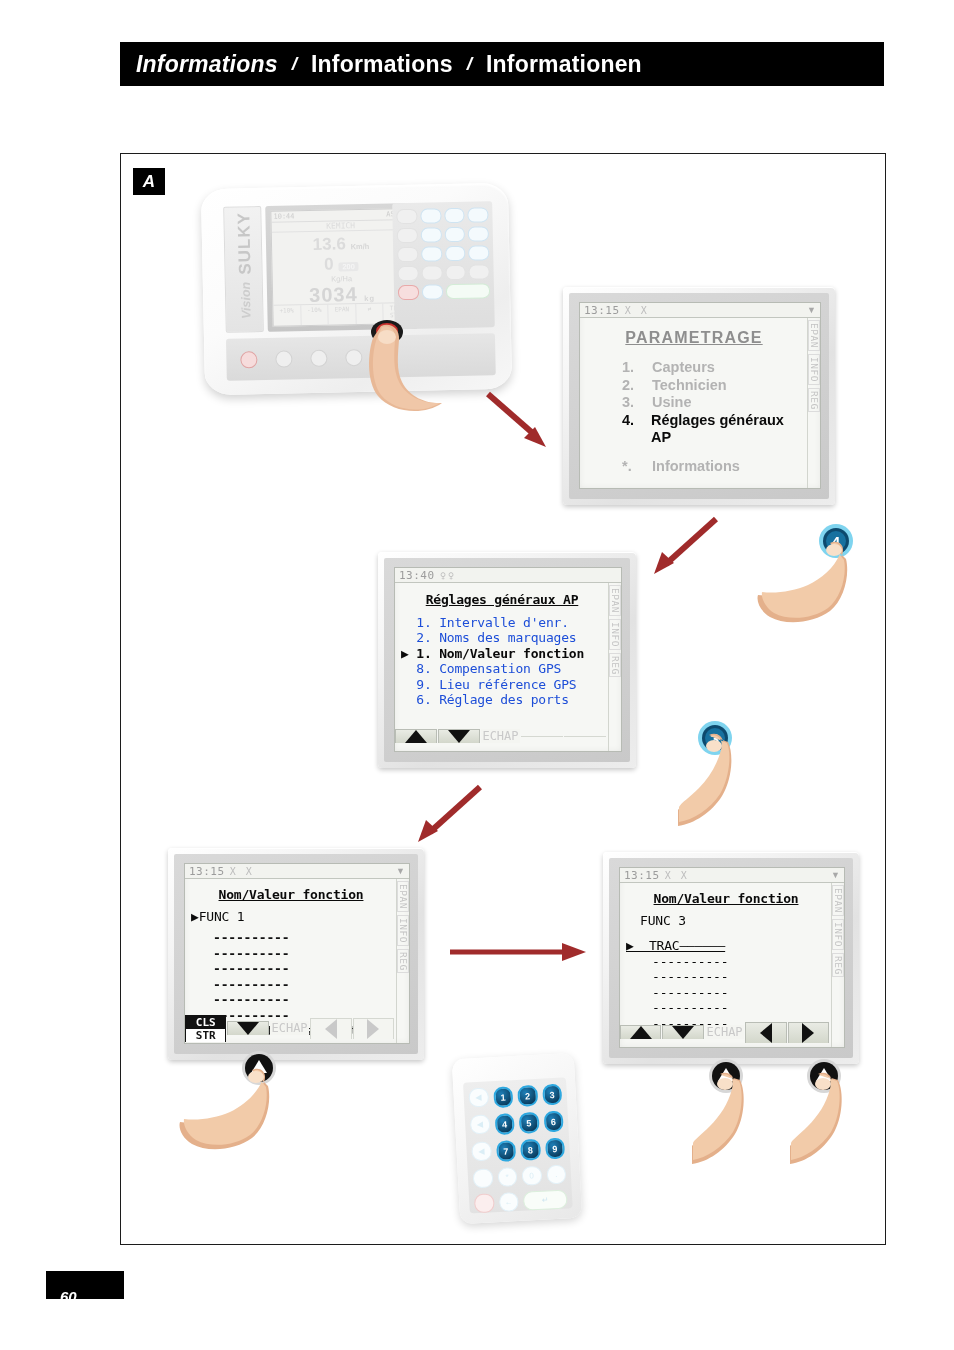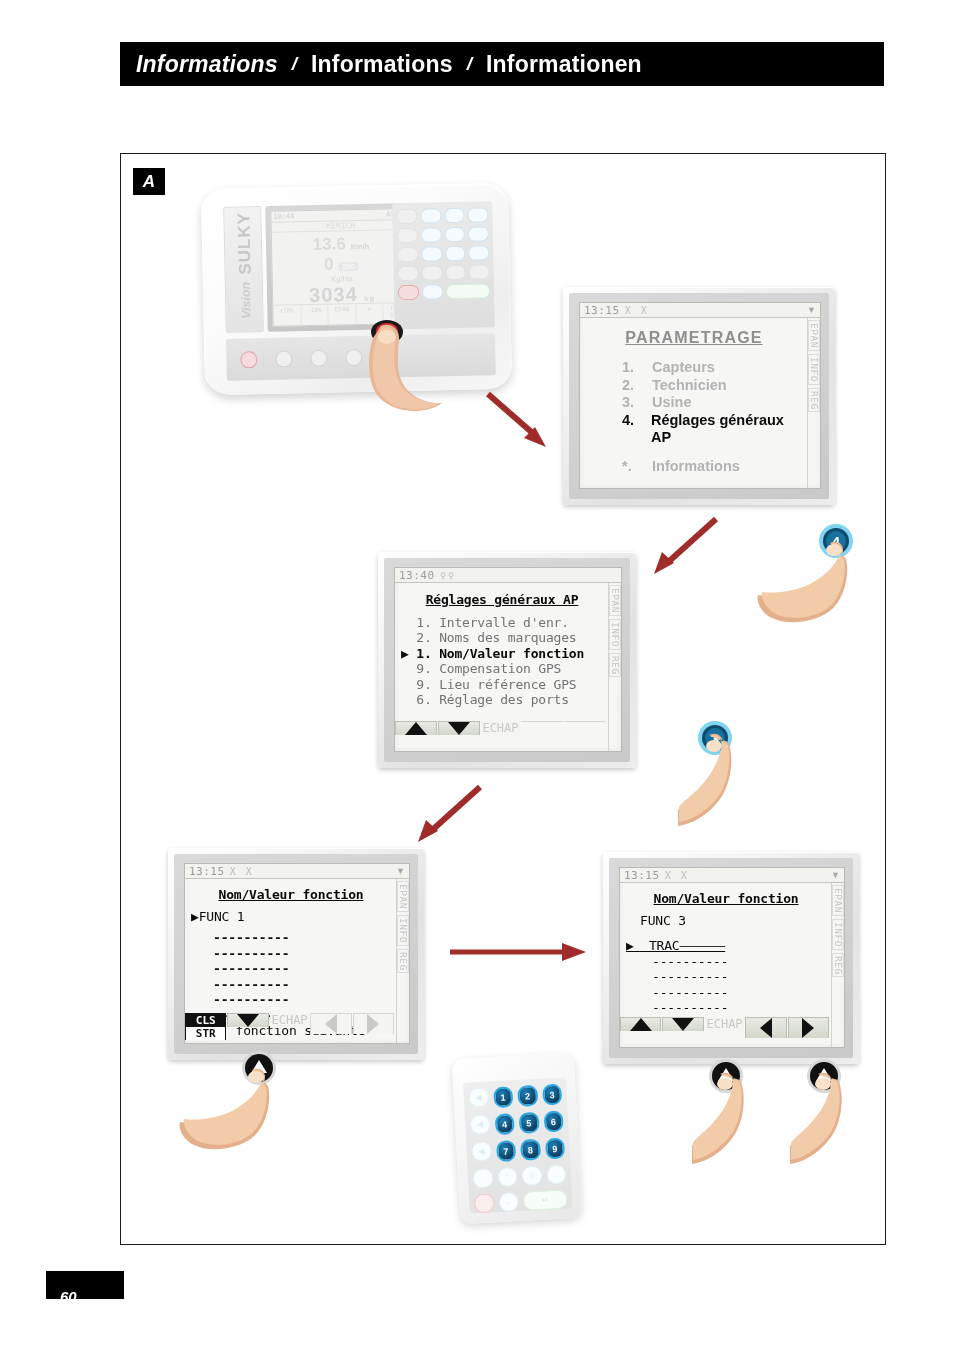--- a/index.html
+++ b/index.html
@@ -39,21 +39,21 @@
   .lcd .st-time{font-family:"DejaVu Sans Mono",monospace;font-size:11px;color:#9c9c9c;letter-spacing:.5px;}
   .lcd .st-icons{font-family:"DejaVu Sans Mono",monospace;font-size:10px;color:#bdbdbd;margin-left:5px;letter-spacing:2px;}
   .lcd .st-right{margin-left:auto;font-size:9px;color:#a8a8a8;}
   .lcd .sidetabs{position:absolute;right:0;top:15px;bottom:0;width:13px;display:flex;flex-direction:column;
      align-items:center;padding-top:2px;gap:3px;border-left:1px solid #d2d5ce;box-sizing:border-box;}
   .lcd .stab{writing-mode:vertical-rl;font-family:"DejaVu Sans Mono",monospace;font-size:9.5px;
      color:#c3c3c3;border:1px solid #dcdcdc;padding:2px 0;letter-spacing:.5px;line-height:1;}
   .lcd .screen-body{position:absolute;left:0;right:14px;top:15px;bottom:0;padding:3px 4px 0 6px;box-sizing:border-box;}
   .lcd .title{text-align:center;font-family:"DejaVu Sans Mono",monospace;font-weight:bold;
      text-decoration:underline;letter-spacing:.5px;}
-  .lcd .softkeys{position:absolute;left:0;right:14px;bottom:0;height:30px;display:flex;align-items:flex-start;}
+  .lcd .softkeys{position:absolute;left:0;right:14px;bottom:0;height:30px;display:flex;align-items:center;}
   .lcd .sk{flex:1;border:1px solid #b9bdb5;border-bottom:none;margin-right:1px;
      background:linear-gradient(#e9ebe4,#d3d7cb);display:flex;align-items:center;justify-content:center;}
   .lcd .sk.empty{background:#f4f5f1;border-color:#d5d8d1;}
   .lcd .sk.flat{background:#f4f5f1;border:none;color:#c9c9c9;font-family:"DejaVu Sans Mono",monospace;font-size:12px;}
   .lcd .tri-up{width:0;height:0;border-left:11px solid transparent;border-right:11px solid transparent;border-bottom:13px solid #111;}
   .lcd .tri-dn{width:0;height:0;border-left:11px solid transparent;border-right:11px solid transparent;border-top:13px solid #111;}
   .lcd .tri-lf{width:0;height:0;border-top:10px solid transparent;border-bottom:10px solid transparent;border-right:12px solid #111;}
   .lcd .tri-rt{width:0;height:0;border-top:10px solid transparent;border-bottom:10px solid transparent;border-left:12px solid #111;}
 
   
@@ -63,21 +63,21 @@
   #screen-parametrage .menu{padding-left:36px;font-family:"Liberation Sans",sans-serif;font-size:14.5px;
      line-height:17.5px;color:#b3b3b3;font-weight:bold;}
   #screen-parametrage .menu .row{display:flex;}
   #screen-parametrage .menu .idx{width:30px;}
   #screen-parametrage .menu .row.sel{color:#0b0b0b;}
   #screen-parametrage .menu .gap{height:11px;}
 
   
   .mono .title{font-size:13.5px;color:#111;}
   .mono .line{font-family:"DejaVu Sans Mono",monospace;font-size:13px;line-height:15.5px;
-     color:#737373;white-space:pre;letter-spacing:-.2px;}
+     color:#1d4ed8;white-space:pre;letter-spacing:-.2px;}
   .mono .line.sel{color:#0a0a0a;font-weight:bold;}
   .mono .line.dk{color:#0a0a0a;}
 
   #screen-reglages{left:378px;top:552px;width:258px;height:216px;}
   #screen-reglages .title{margin-top:6px;margin-bottom:7px;}
 
   #screen-func{left:168px;top:848px;width:256px;height:212px;}
   #screen-func .title{margin-top:5px;margin-bottom:6px;}
   #screen-func .dashes{color:#111;font-weight:bold;}
 
@@ -305,21 +305,21 @@
     <div class="sidetabs">
       <span class="stab">EPAN</span>
       <span class="stab">INFO</span>
       <span class="stab">REG</span>
     </div>
     <div class="screen-body">
       <div class="title line dk">Réglages généraux AP</div>
       <div class="line">  1. Intervalle d'enr.</div>
       <div class="line">  2. Noms des marquages</div>
       <div class="line sel">▶ 1. Nom/Valeur fonction</div>
-      <div class="line">  9. Compensation GPS</div>
+      <div class="line">  8. Compensation GPS</div>
       <div class="line">  9. Lieu référence GPS</div>
       <div class="line">  6. Réglage des ports</div>
     </div>
     <div class="softkeys">
       <div class="sk">
           <span class="tri-up"></span>
         </div>
       <div class="sk">
           <span class="tri-dn"></span>
         </div>

